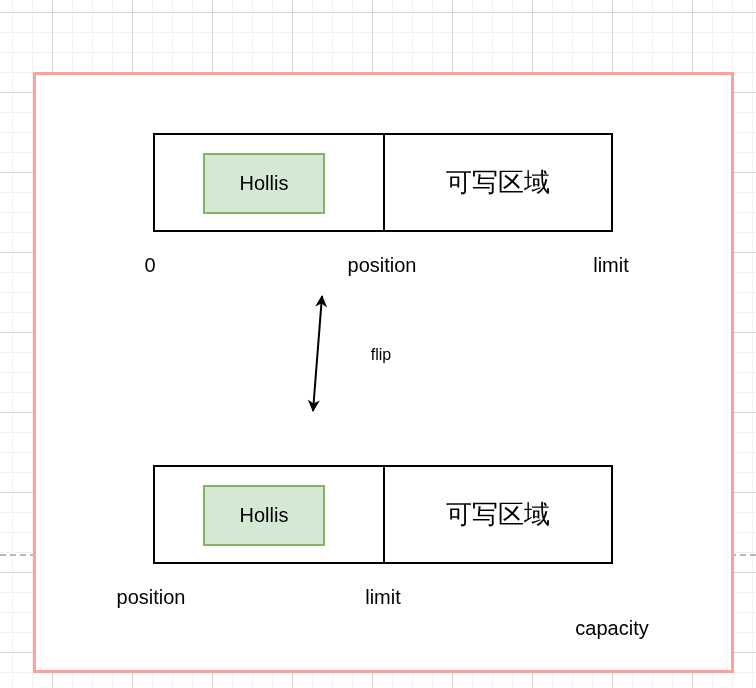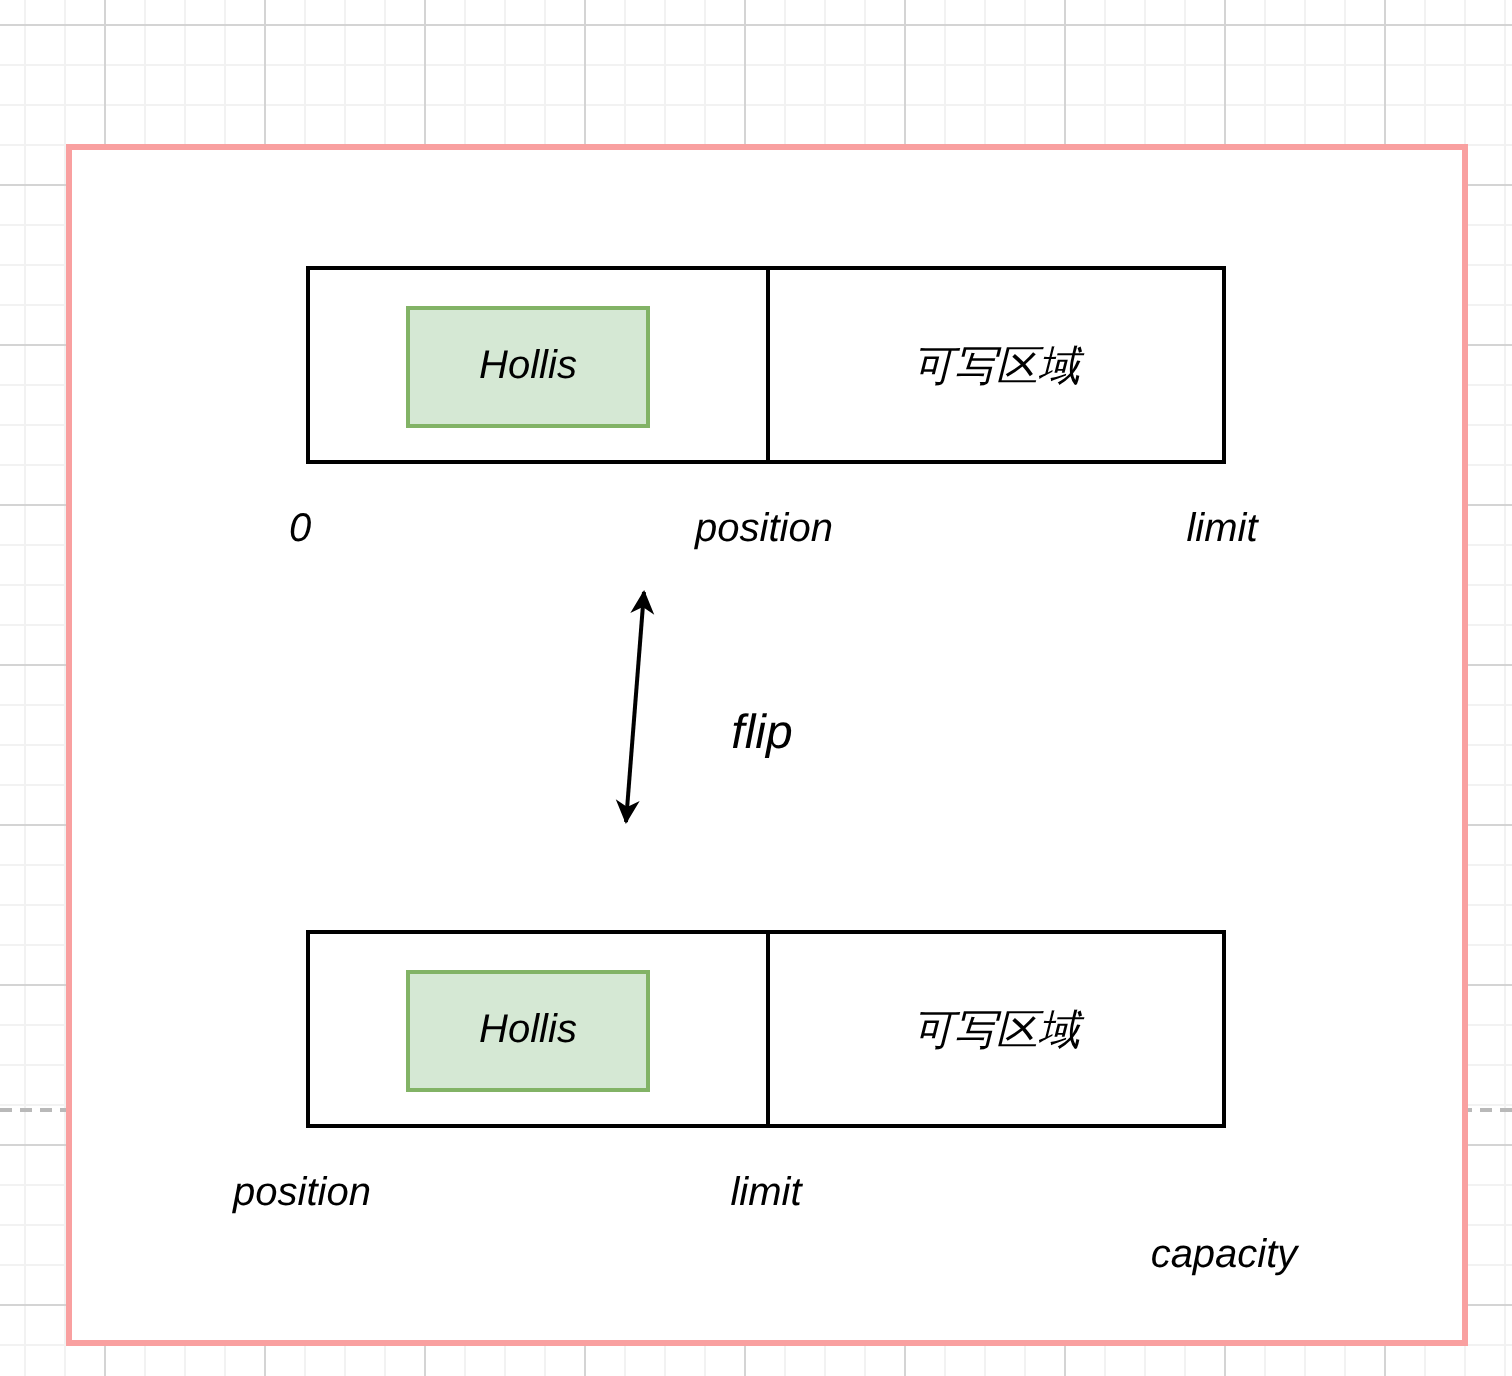--- a/index.html
+++ b/index.html
@@ -16,21 +16,20 @@
     height: 688px;
     overflow: hidden;
     background-color: #ffffff;
     background-image:
       linear-gradient(to right,  #d4d4d4 1px, transparent 1px),
       linear-gradient(to bottom, #d4d4d4 1px, transparent 1px),
       linear-gradient(to right,  #f2f2f2 1px, transparent 1px),
       linear-gradient(to bottom, #f2f2f2 1px, transparent 1px);
     background-size: 80px 80px, 80px 80px, 20px 20px, 20px 20px;
     background-position: 52px 12px, 52px 12px, 12px 12px, 12px 12px;
-    font-style: italic;
   }
 
   
   .dashed-guide {
     position: absolute;
     left: 0;
     top: 554px;
     width: 756px;
     height: 0;
     border-top: 2px dashed #b9b9b9;
@@ -66,21 +65,21 @@
   .buffer-bottom { top: 465px; }
 
   .cell {
     box-sizing: border-box;
     position: relative;
     display: flex;
     align-items: center;
     justify-content: center;
   }
   .cell-left  { width: 230px; border-right: 2px solid #000; flex: none; }
-  .cell-right { flex: 1; font-size: 21px; }
+  .cell-right { flex: 1; font-size: 26px; }
 
   .hollis-box {
     position: absolute;
     left: 48px;
     top: 18px;
     width: 122px;
     height: 61px;
     box-sizing: border-box;
     border: 2px solid #82b366;
     background: #d5e8d4;
@@ -108,23 +107,23 @@
   
   .flip-arrow-svg {
     position: absolute;
     left: 300px;
     top: 287px;
     z-index: 2;
   }
   .flip-label {
     position: absolute;
     left: 381px;
-    top: 367px;
+    top: 355px;
     transform: translate(-50%, -50%);
-    font-size: 24px;
+    font-size: 16px;
     white-space: nowrap;
     z-index: 2;
   }
 </style>
 </head>
 <body>
 
 <div class="stage">
 
   <div class="dashed-guide"></div>

